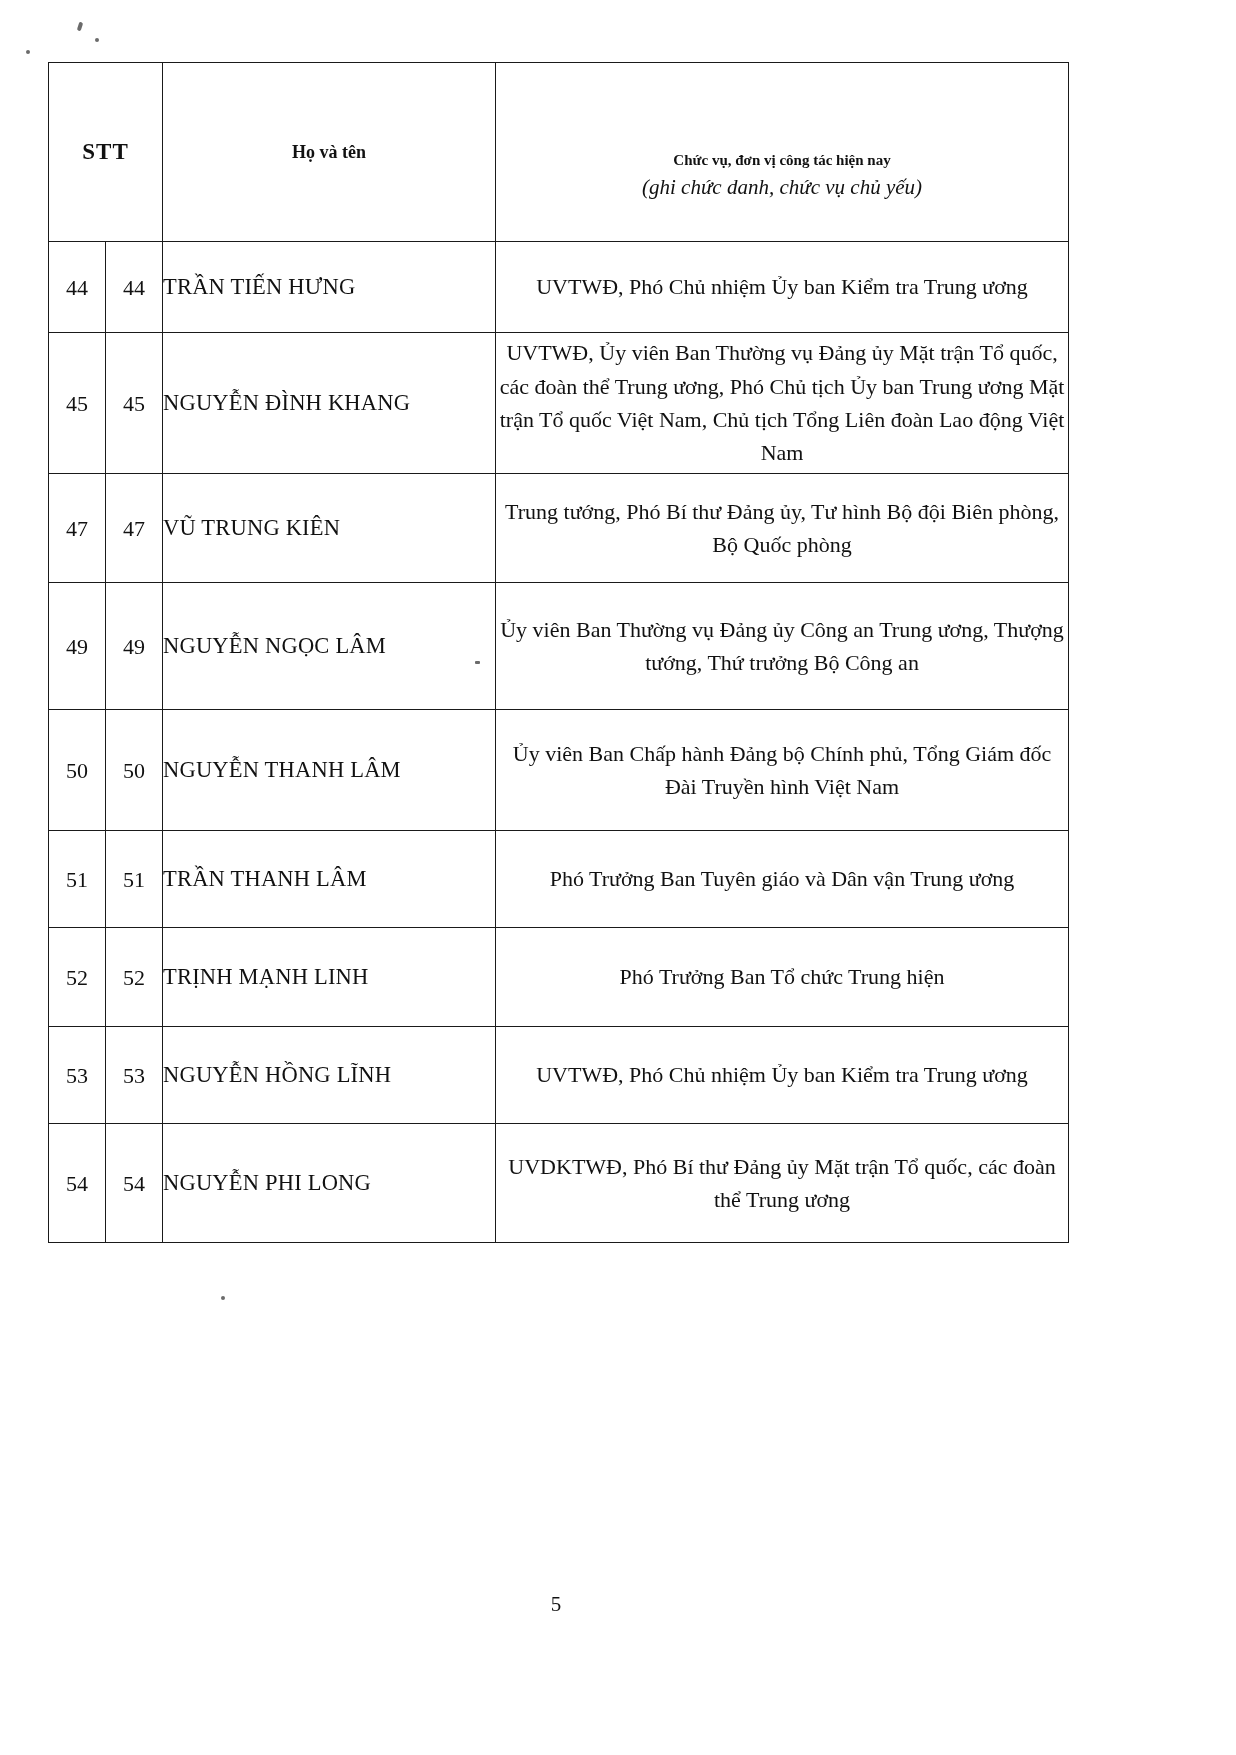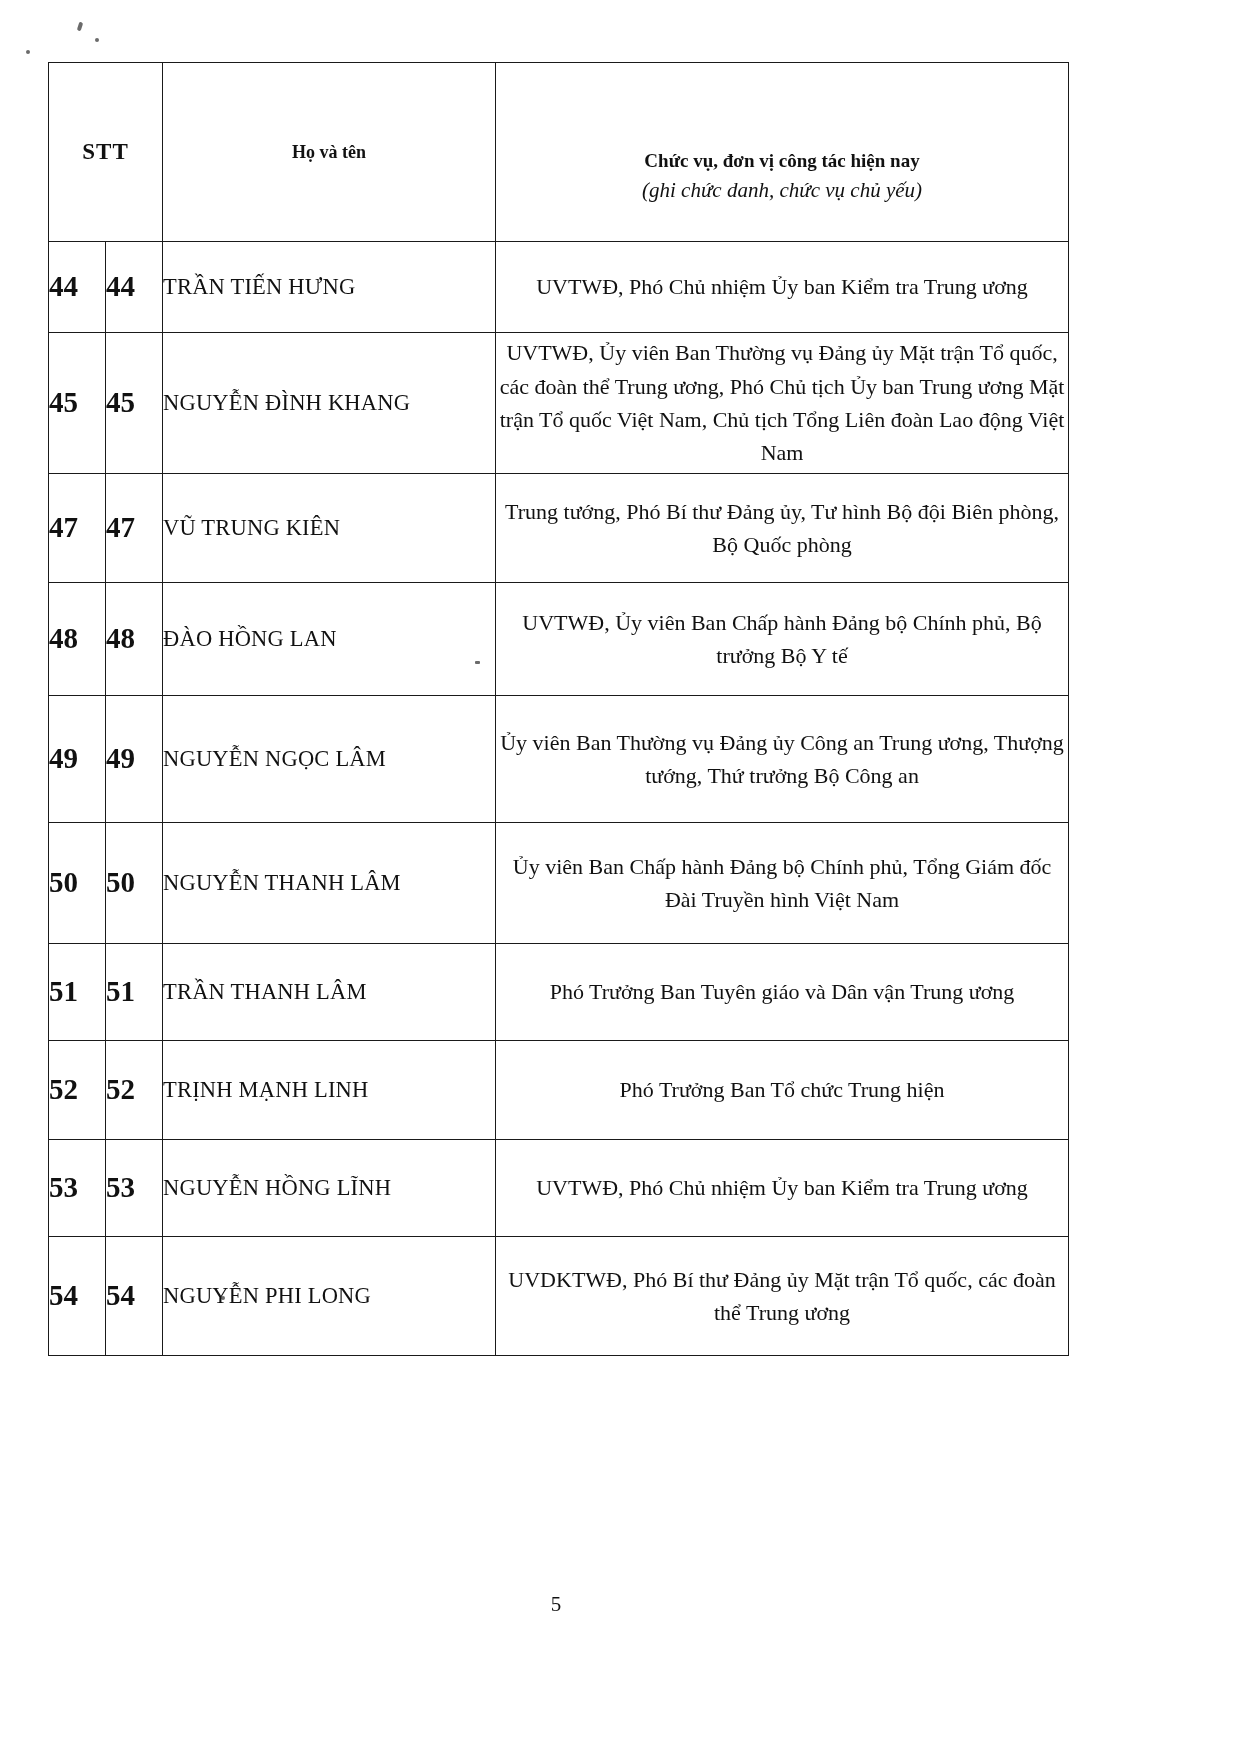--- a/index.html
+++ b/index.html
@@ -62,42 +62,42 @@
     vertical-align: middle;
   }
   .hdr-stt {
     letter-spacing: 1px;
     font-size: 23px;
   }
   .hdr-name {
     font-size: 18px;
   }
   .hdr-role-main {
-    font-size: 19px;
+    font-size: 15px;
     font-weight: bold;
     display: block;
     line-height: 1.35;
     margin-top: 48px;
   }
   .hdr-role-sub {
     display: block;
     font-style: italic;
     font-weight: normal;
     font-size: 21px;
     margin-top: 4px;
     line-height: 1.3;
   }
 
   tbody td {
     font-size: 22px;
     line-height: 1.5;
   }
   td.num {
-    font-size: 29px;
-    font-weight: bold;
+    text-align: center;
+    font-size: 22px;
   }
   td.name {
     padding: 10px 8px 10px 14px;
     font-size: 22.5px;
     letter-spacing: 0.2px;
   }
   td.role {
     padding: 12px 10px 12px 14px;
     font-size: 22px;
     line-height: 1.52;
@@ -168,26 +168,20 @@
         <td class="num">45</td>
         <td class="name">NGUYỄN ĐÌNH KHANG</td>
         <td class="role">UVTWĐ, Ủy viên Ban Thường vụ Đảng ủy Mặt trận Tổ quốc, các đoàn thể Trung ương, Phó Chủ tịch Ủy ban Trung ương Mặt trận Tổ quốc Việt Nam, Chủ tịch Tổng Liên đoàn Lao động Việt Nam</td>
       </tr>
       <tr class="r4">
         <td class="num">47</td>
         <td class="num">47</td>
         <td class="name">VŨ TRUNG KIÊN</td>
         <td class="role">Trung tướng, Phó Bí thư Đảng ủy, Tư hình Bộ đội Biên phòng, Bộ Quốc phòng</td>
       </tr>
-      <tr class="r5">
-        <td class="num">48</td>
-        <td class="num">48</td>
-        <td class="name">ĐÀO HỒNG LAN</td>
-        <td class="role">UVTWĐ, Ủy viên Ban Chấp hành Đảng bộ Chính phủ, Bộ trưởng Bộ Y tế</td>
-      </tr>
       <tr class="r6">
         <td class="num">49</td>
         <td class="num">49</td>
         <td class="name">NGUYỄN NGỌC LÂM</td>
         <td class="role">Ủy viên Ban Thường vụ Đảng ủy Công an Trung ương, Thượng tướng, Thứ trưởng Bộ Công an</td>
       </tr>
       <tr class="r7">
         <td class="num">50</td>
         <td class="num">50</td>
         <td class="name">NGUYỄN THANH LÂM</td>

